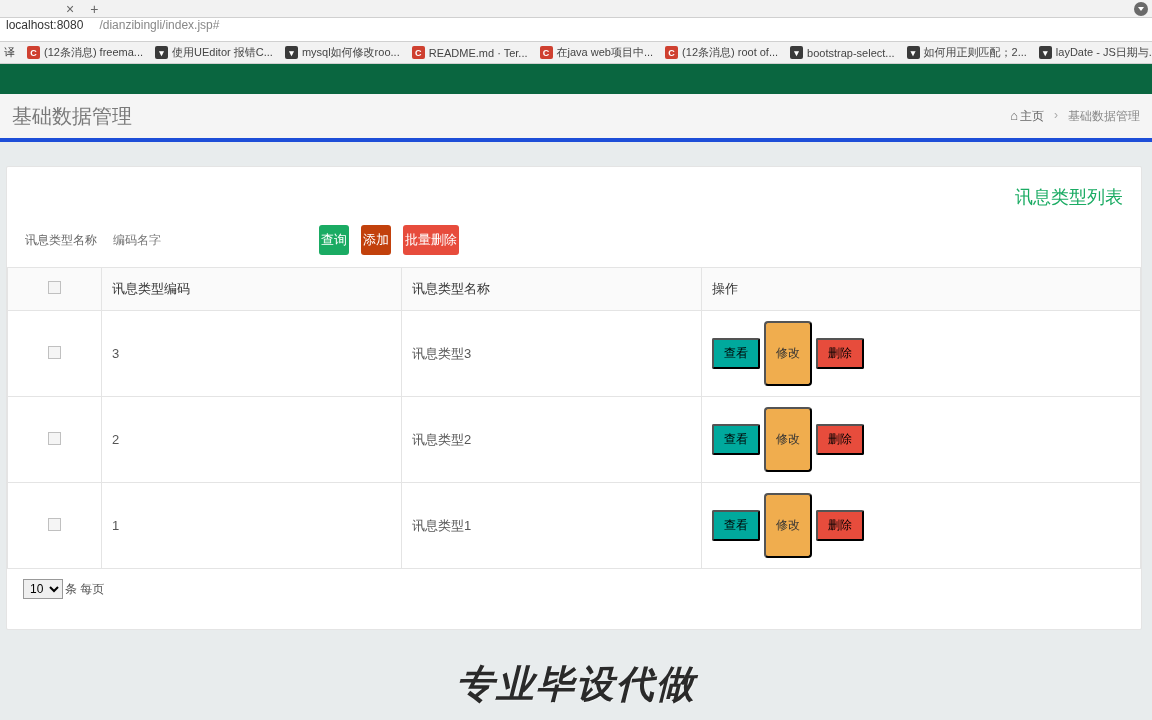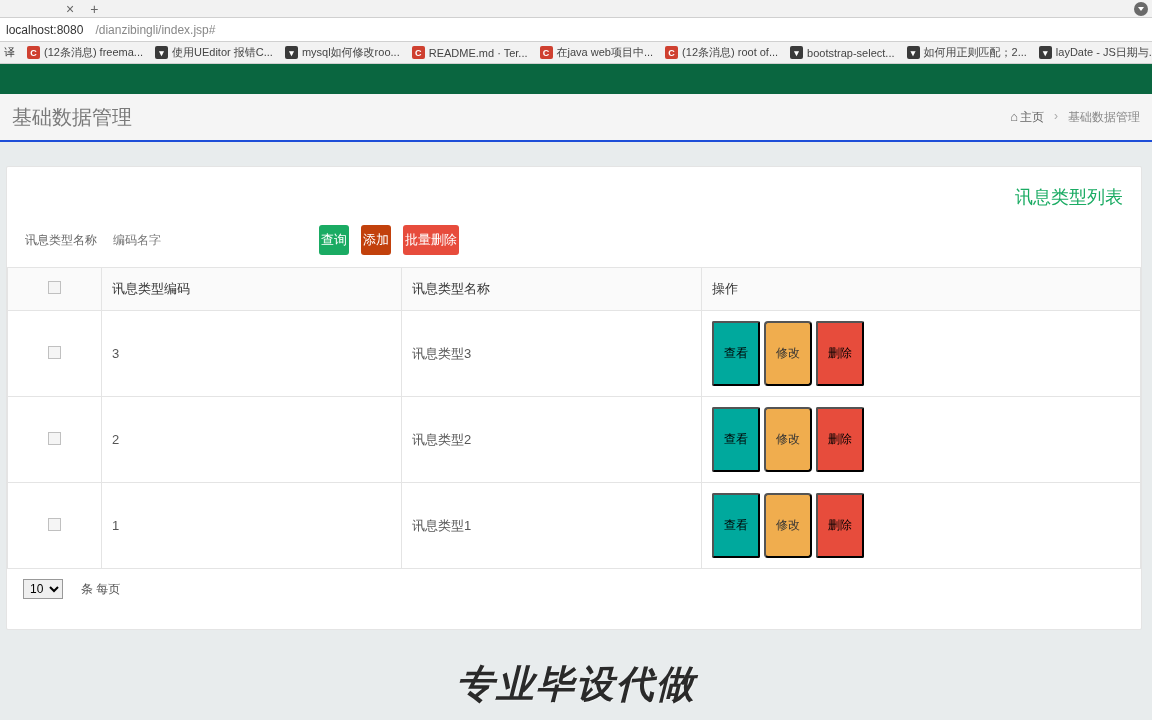--- a/index.html
+++ b/index.html
@@ -5,34 +5,34 @@
     * { margin: 0; padding: 0; box-sizing: border-box; }
     body { font-family: "Microsoft YaHei", Arial, sans-serif; background: #e8eced; overflow: hidden; width: 1152px; height: 720px; position: relative; }
     
     
     .browser-tabs { height: 18px; background: #f2f2f2; display: flex; align-items: center; padding: 0 4px; border-bottom: 1px solid #d0d0d0; }
     .tab-close { font-size: 14px; color: #666; margin-left: 62px; cursor: pointer; }
     .tab-add { font-size: 14px; color: #666; margin-left: 16px; cursor: pointer; }
     .minimize-dot { margin-left: auto; width: 14px; height: 14px; background: #6a6a6a; border-radius: 50%; display: flex; align-items: center; justify-content: center; }
     .minimize-dot::after { content: ""; width: 0; height: 0; border-left: 3px solid transparent; border-right: 3px solid transparent; border-top: 4px solid #fff; }
     
-    .address-bar { height: 24px; background: #fff; display: flex; align-items: center; padding: 0 6px; color: #333; font-size: 12px; border-bottom: 1px solid #d0d0d0; }
+    .address-bar { height: 24px; background: #fff; display: flex; padding: 0 6px; color: #333; font-size: 12px; border-bottom: 1px solid #d0d0d0; gap: 16px; }
     .addr-host { color: #333; }
-    .addr-path { color: #888; margin-left: 12px; }
+    .addr-path { color: #888; }
     
     .bookmarks { height: 22px; background: #f2f2f2; display: flex; align-items: center; padding: 0 4px; border-bottom: 1px solid #d0d0d0; gap: 12px; overflow: hidden; }
     .bookmark { display: flex; align-items: center; gap: 4px; color: #444; font-size: 11px; white-space: nowrap; cursor: pointer; }
     .bm-icon { width: 13px; height: 13px; background: #cf4030; display: inline-flex; align-items: center; justify-content: center; color: #fff; font-size: 9px; font-weight: bold; border-radius: 2px; }
     .bm-icon.dark { background: #3a3a3a; }
     
     
     .app-header { height: 30px; background: #0a6640; }
     
     
-    .page-title-bar { height: 48px; background: #f5f5f5; display: flex; align-items: center; padding: 0 12px; border-bottom: 2px solid #1d4ed8; gap: 12px; }
+    .page-title-bar { height: 48px; background: #f5f5f5; display: flex; align-items: center; padding: 0 12px; border-bottom: 4px solid #1d4ed8; gap: 12px; }
     .page-title { font-size: 20px; color: #7a7a7a; font-weight: 400; }
     .breadcrumb-container { margin-left: auto; display: flex; gap: 10px; font-size: 12px; color: #888; }
     .bc-home { color: #666; cursor: pointer; }
     .bc-sep { color: #aaa; }
     .bc-current { color: #888; }
     .home-icon::before { content: "⌂"; font-size: 13px; margin-right: 2px; }
     
     
     .content-wrap { padding: 24px 10px 10px 6px; }
     .panel { background: #fff; border: 1px solid #e4e4e4; border-radius: 2px; padding: 18px 0 30px 0; }
@@ -49,25 +49,25 @@
     .btn-edit { background: #f0ad4e; padding: 22px 10px; font-size: 12px; border-radius: 4px; color: #333; }
     .btn-del { background: #e74c3c; padding: 5px 10px; font-size: 12px; border-radius: 2px; }
     
     table { width: 100%; border-collapse: collapse; }
     th, td { border: 1px solid #e4e4e4; padding: 12px 10px; text-align: left; font-size: 13px; color: #555; font-weight: normal; }
     th { background: #fafafa; color: #333; }
     .col-check { width: 94px; text-align: center; }
     .col-code { width: 300px; }
     .col-name { width: 300px; }
     .checkbox-sq { width: 13px; height: 13px; border: 1px solid #c0c0c0; display: inline-block; background: #f5f5f5; }
-    .action-cell { display: flex; gap: 4px; }
+    .action-cell { display: flex; gap: 4px; align-items: center; }
     td { vertical-align: middle; }
     tr.data-row td { padding: 10px; }
     
-    .pager { padding: 10px 16px 0; display: flex; align-items: center; gap: 18px; font-size: 12px; color: #555; }
+    .pager { padding: 10px 16px 0; display: flex; align-items: center; gap: 2px; font-size: 12px; color: #555; }
     .pager select { font-size: 12px; padding: 1px 2px; border: 1px solid #999; }
     
     .watermark { position: absolute; bottom: 10px; left: 50%; transform: translateX(-50%); font-size: 38px; font-weight: 900; color: #2a2a2a; letter-spacing: 2px; font-style: italic; text-shadow: 1px 1px 0 rgba(255,255,255,0.3); }
   </style>
 </head>
 <body>
 
 <div class="browser-tabs">
   <span class="tab-close">×</span>
   <span class="tab-add">+</span>

